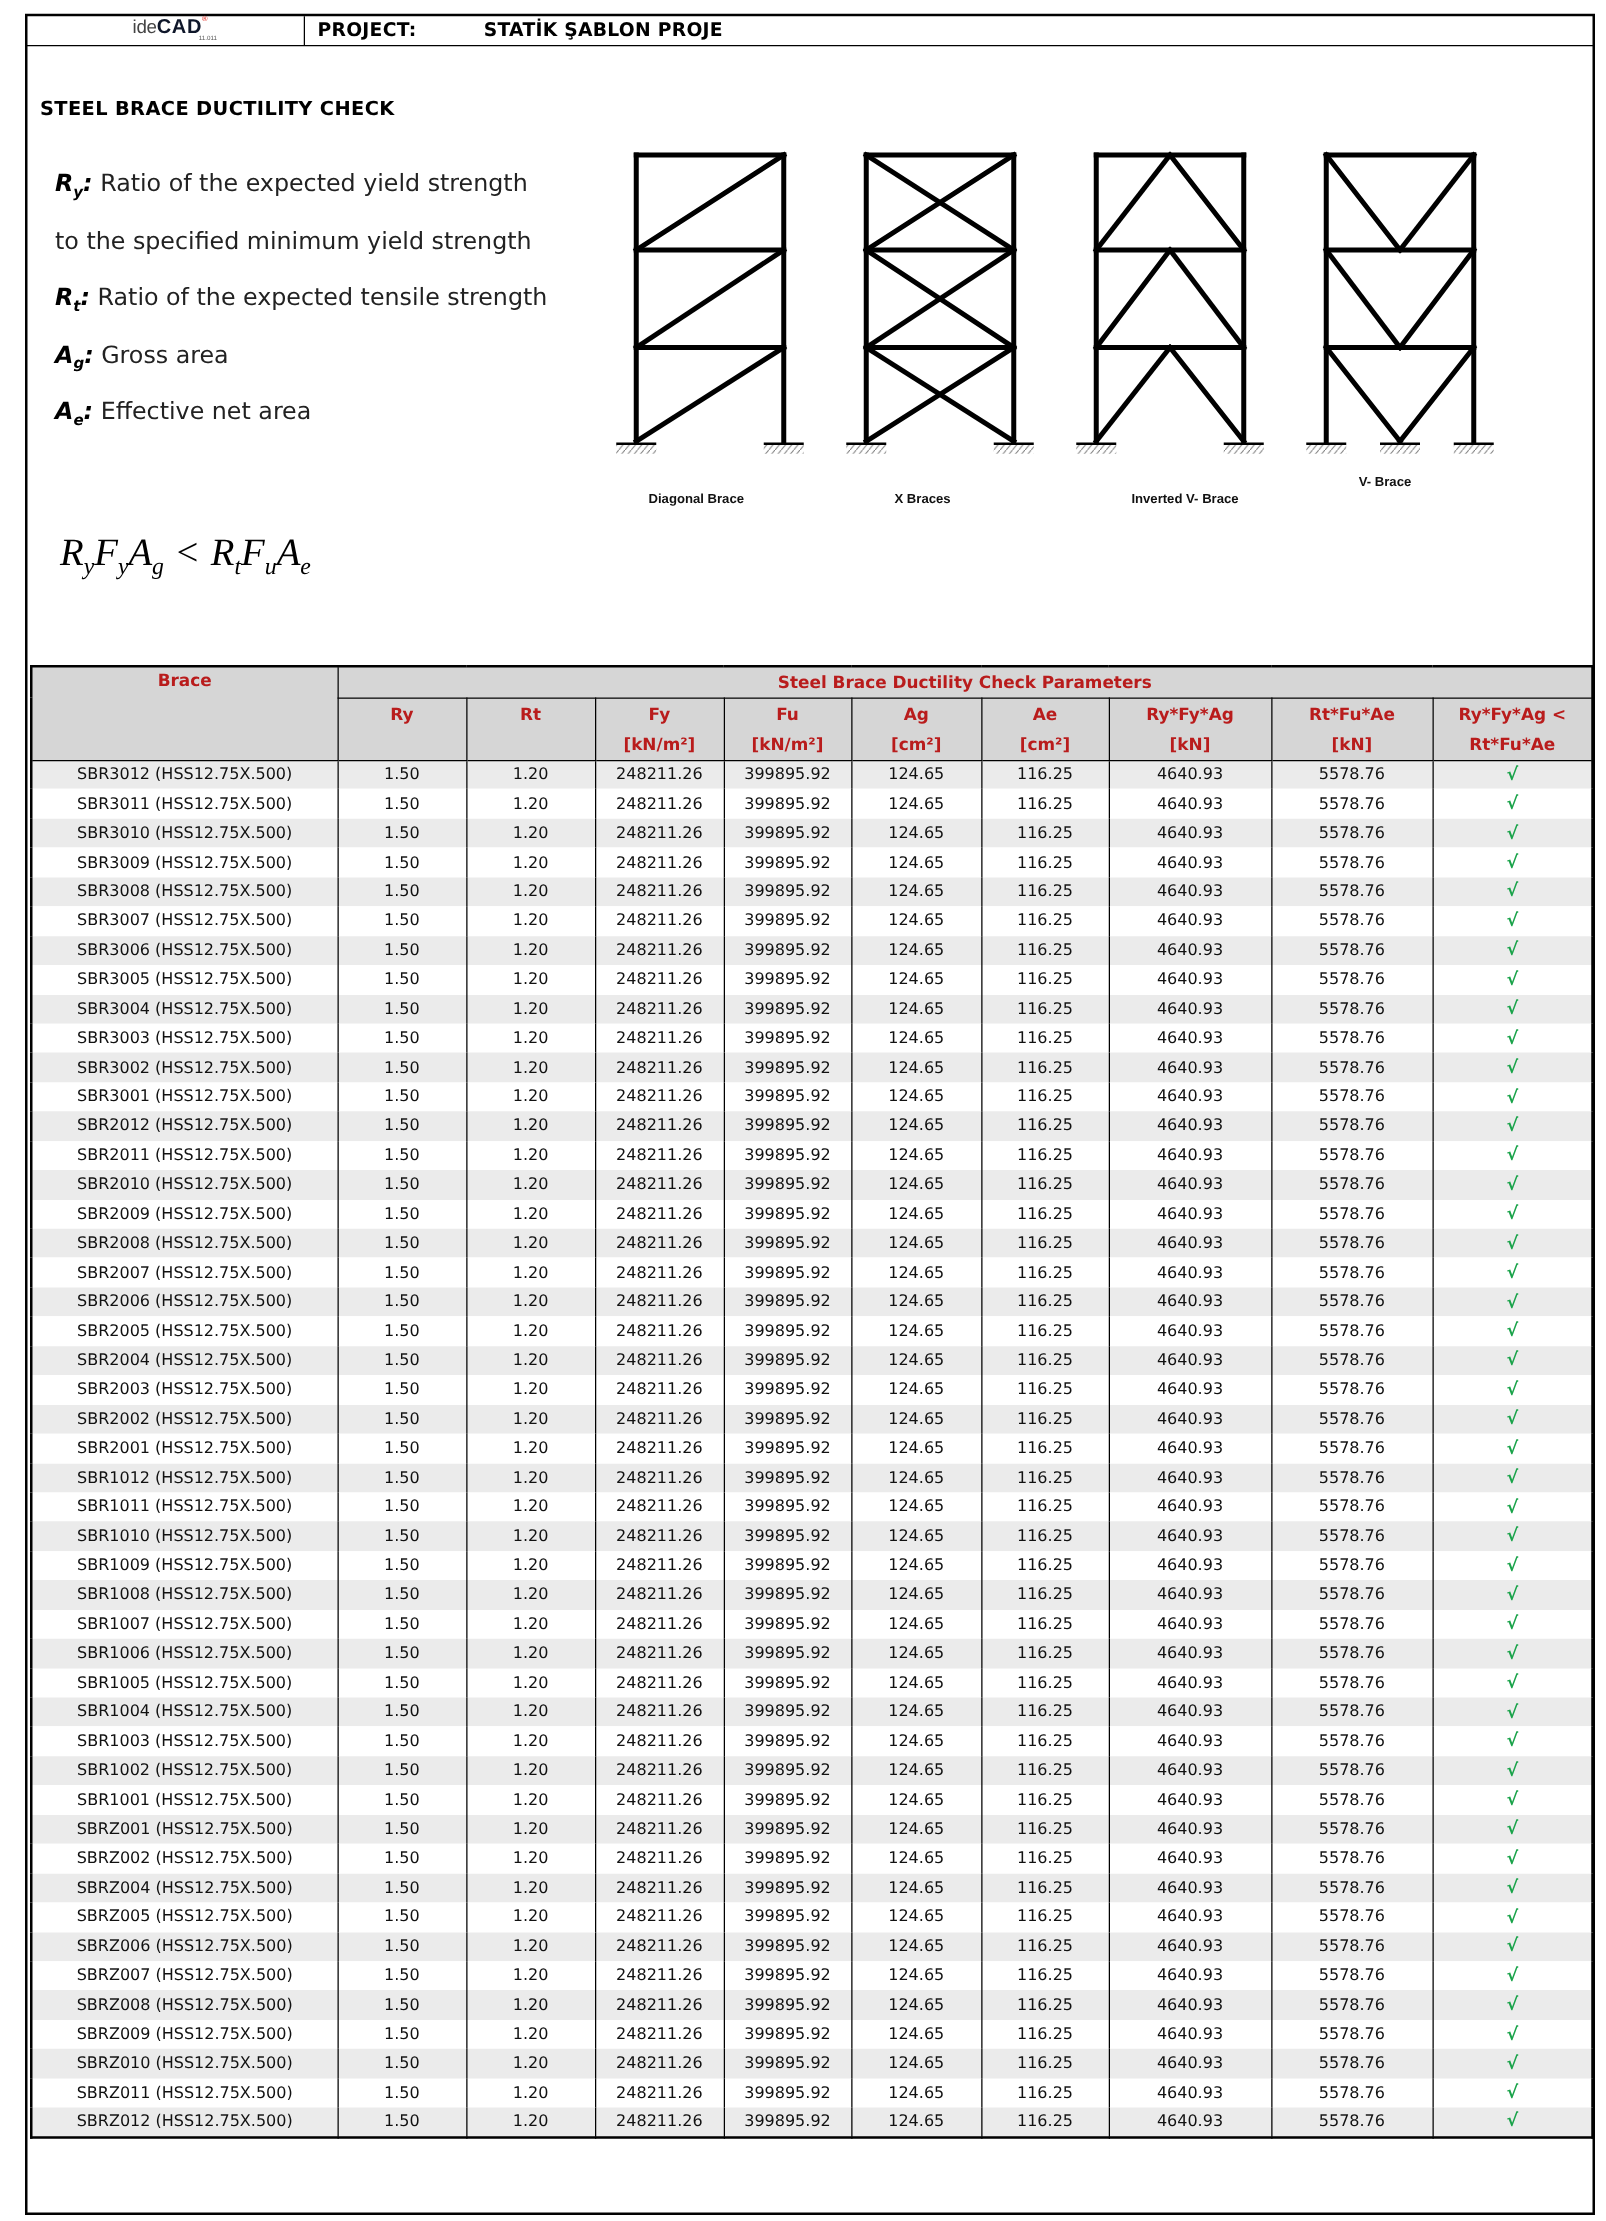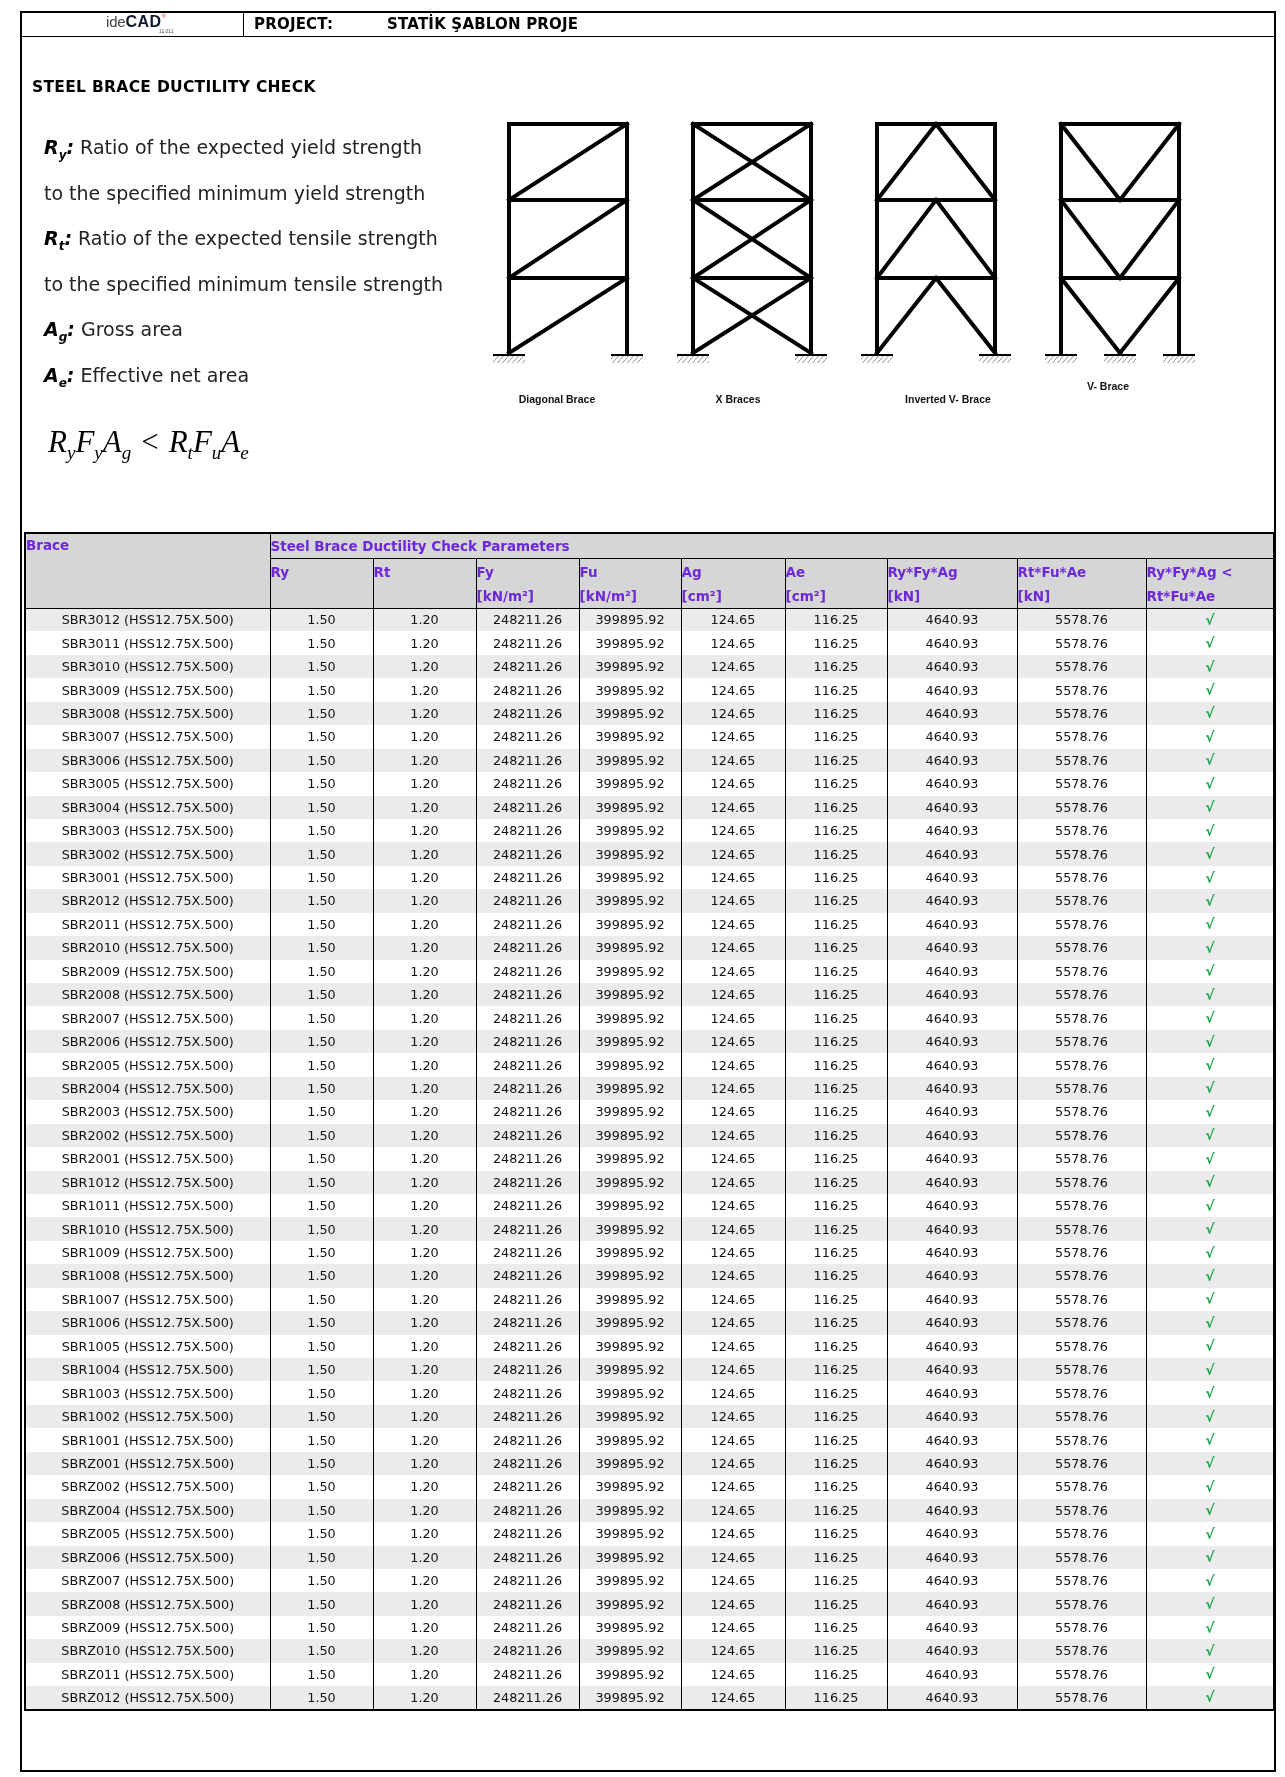--- a/index.html
+++ b/index.html
@@ -26,21 +26,21 @@
   .defs .sym sub { font-size: 12px; }
 
   .formula { position: absolute; left: 48px; top: 424px; font-family: "Liberation Serif", serif; font-style: italic; font-size: 31px; white-space: nowrap; text-align: right; }
   .formula sub { font-size: 19px; vertical-align: -7px; }
   .formula .op { font-style: normal; margin: 0 10px; }
 
   .diagrams { position: absolute; left: 480px; top: 120px; width: 720px; height: 290px; }
   .diag-label { position: absolute; font-family: "Liberation Sans", sans-serif; font-weight: bold; font-size: 10.5px; color: #111; white-space: nowrap; transform: translateX(-50%); }
 
   table.grid { position: absolute; left: 24px; top: 532px; width: 1249px; border-collapse: collapse; font-family: "DejaVu Sans", sans-serif; border: 2px solid #000; table-layout: fixed; }
-  table.grid th { background: #d6d6d6; font-weight: bold; font-size: 13.5px; color: #6d28d9; border-left: 1.5px solid #000; text-align: left; }
+  table.grid th { background: #d6d6d6; font-weight: bold; font-size: 13.5px; color: #b91c1c; border-left: 1.5px solid #000; text-align: center; }
   table.grid th.top { height: 25px; border-bottom: 1.5px solid #000; }
   table.grid th.sub { height: 50px; vertical-align: top; line-height: 24px; padding-top: 1px; }
   table.grid th.brace-h { vertical-align: top; padding-top: 3px; border-bottom: 1.5px solid #000; }
   table.grid tr.sub-row th { border-bottom: 1.5px solid #000; }
   table.grid td { height: 23.45px; font-size: 12.8px; text-align: center; border-left: 1.5px solid #000; color: #111; white-space: nowrap; padding: 0; }
   table.grid tr.row:nth-child(odd) td { background: #ebebeb; }
   table.grid tr.row:nth-child(even) td { background: #ffffff; }
   table.grid td.ok { color: #1aa34a; font-weight: bold; font-size: 14px; }
 </style>
 </head>
@@ -56,21 +56,20 @@
 </div>
 
 <div class="frame"></div>
 
 <div class="page-title">STEEL BRACE DUCTILITY CHECK</div>
 
 <div class="defs">
   <div class="line"><span class="sym"><span>R</span><sub>y</sub>:</span><span> Ratio of the expected yield strength</span></div>
   <div class="line"><span>to the specified minimum yield strength</span></div>
   <div class="line"><span class="sym"><span>R</span><sub>t</sub>:</span><span> Ratio of the expected tensile strength</span></div>
-  <div class="line"><span>to the specified minimum tensile strength</span></div>
   <div class="line"><span class="sym"><span>A</span><sub>g</sub>:</span><span> Gross area</span></div>
   <div class="line"><span class="sym"><span>A</span><sub>e</sub>:</span><span> Effective net area</span></div>
 </div>
 
 <div class="formula">
   <span>R</span><sub>y</sub><span>F</span><sub>y</sub><span>A</span><sub>g</sub><span class="op">&lt;</span><span>R</span><sub>t</sub><span>F</span><sub>u</sub><span>A</span><sub>e</sub>
 </div>
 
 <div class="diagrams">
   <svg width="720" height="290" viewBox="0 0 720 290">

